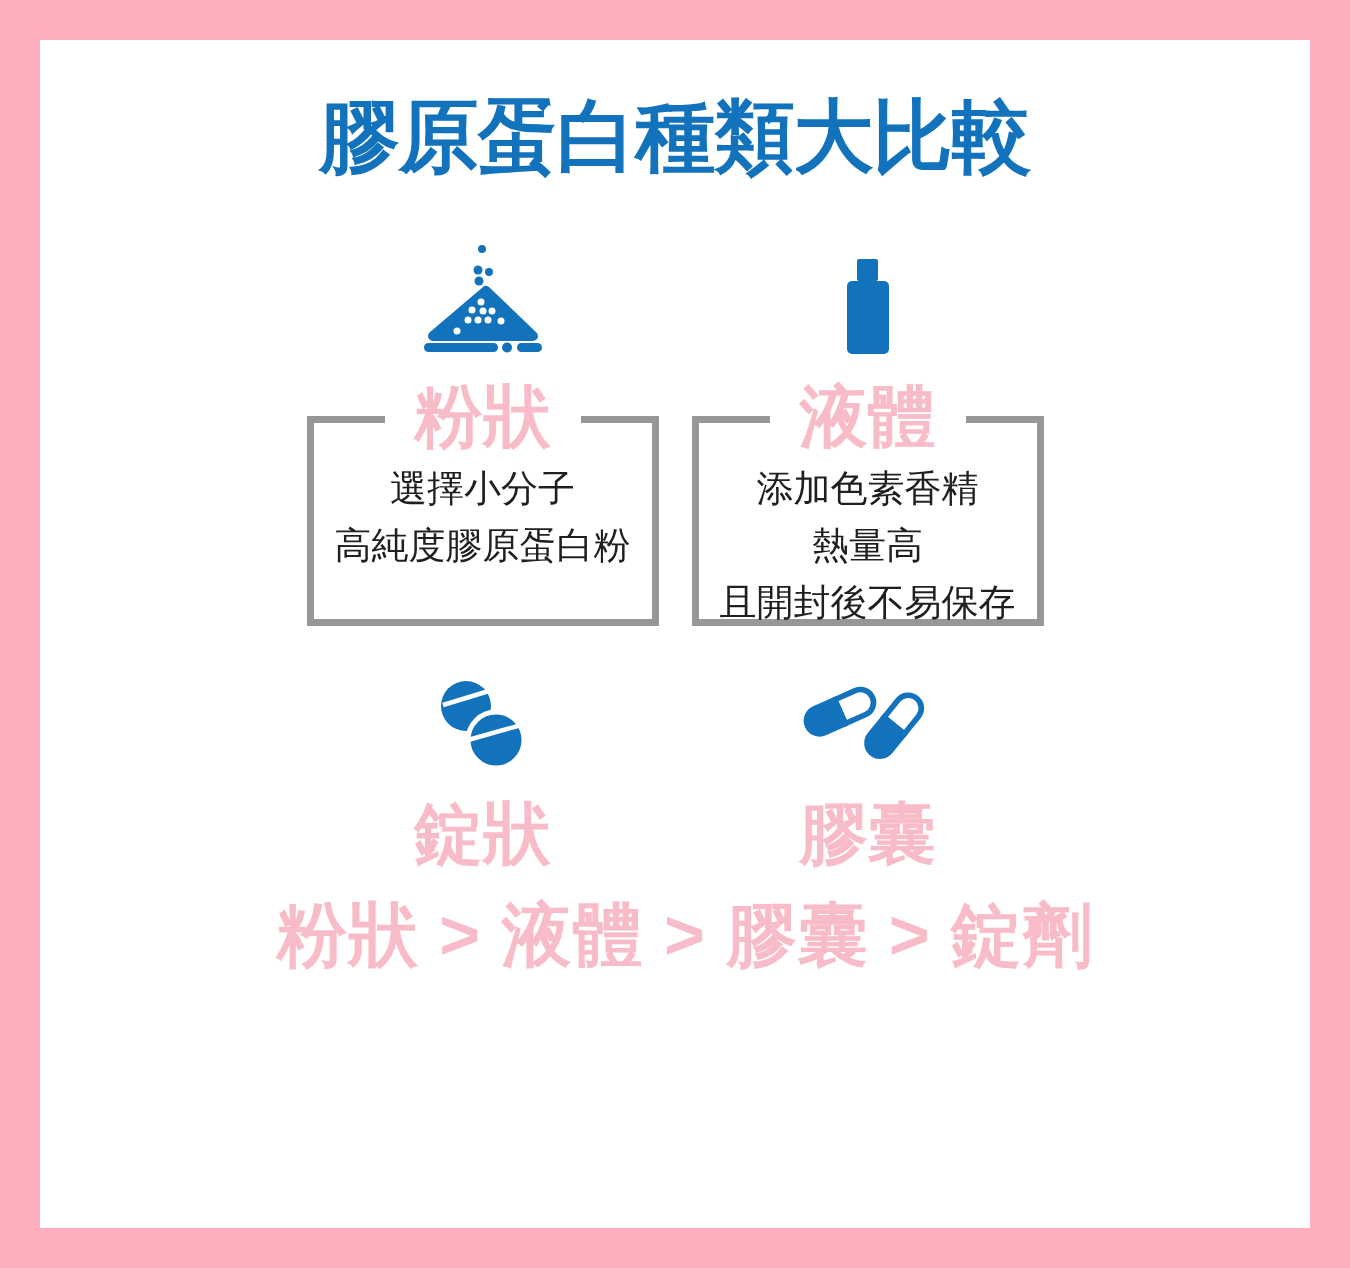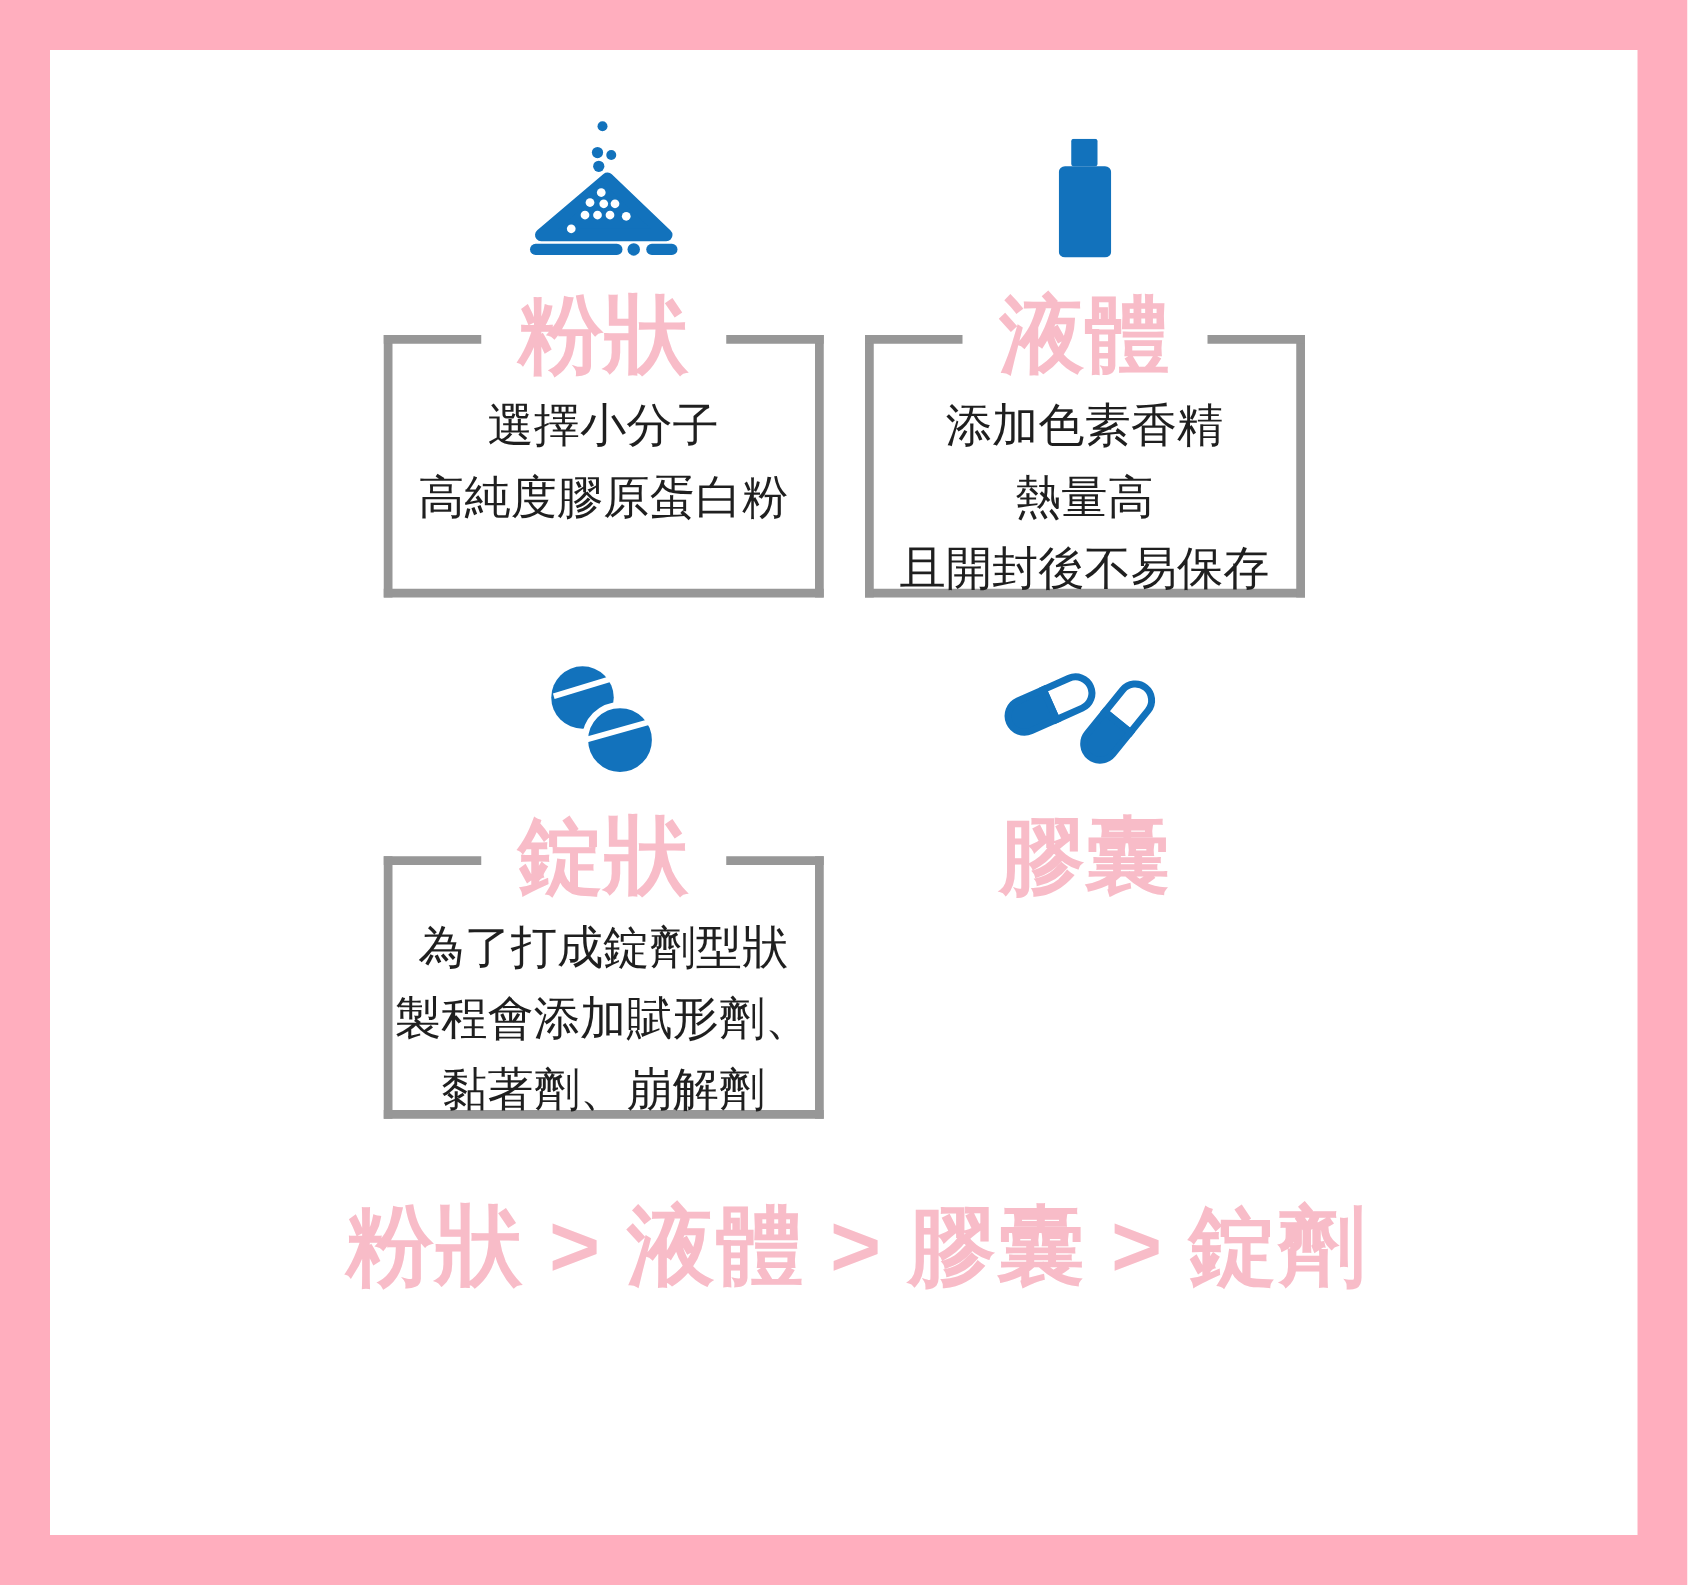--- a/index.html
+++ b/index.html
@@ -93,20 +93,21 @@
   }
   .blue-fill{fill:var(--blue);}
   .white-fill{fill:#ffffff;}
 </style>
 </head>
 <body>
 
 <div class="frame">
   <div class="canvas">
 
+    <h1 class="title">膠原蛋白種類大比較</h1>
 
     <div class="grid">
 
       <section class="card">
         <div class="icon-area">
           <svg width="128" height="115" viewBox="0 0 128 115">
             <circle class="blue-fill" cx="63" cy="10" r="4"></circle>
             <circle class="blue-fill" cx="59" cy="31" r="4.5"></circle>
             <circle class="blue-fill" cx="70" cy="33" r="4"></circle>
             <circle class="blue-fill" cx="60" cy="42" r="4.5"></circle>
@@ -150,25 +151,20 @@
       <section class="card">
         <div class="icon-area">
           <svg width="92" height="92" viewBox="0 0 92 92">
             <circle class="blue-fill" cx="29" cy="27" r="25"></circle>
             <line x1="6" y1="26" x2="52" y2="12" stroke="#ffffff" stroke-width="4.5"></line>
             <circle cx="59" cy="61" r="28" fill="#1272bc" stroke="#ffffff" stroke-width="5"></circle>
             <line x1="31" y1="61" x2="88" y2="45" stroke="#ffffff" stroke-width="4.5"></line>
           </svg>
         </div>
         <h2 class="card-heading">錠狀</h2>
-        <div class="box">
-          <p>為了打成錠劑型狀</p>
-          <p>製程會添加賦形劑、</p>
-          <p>黏著劑、崩解劑</p>
-        </div>
       </section>
 
       <section class="card">
         <div class="icon-area">
           <svg width="140" height="100" viewBox="0 0 150 100">
             <g transform="translate(45,40) rotate(66)">
               <path d="M-14 0 L-14 -24 A14 14 0 0 1 14 -24 L14 0 Z" fill="#ffffff" stroke="#1272bc" stroke-width="6"></path>
               <path d="M-14 0 L-14 24 A14 14 0 0 0 14 24 L14 0 Z" fill="#1272bc" stroke="#1272bc" stroke-width="6"></path>
             </g>
             <g transform="translate(103,55) rotate(39)">

